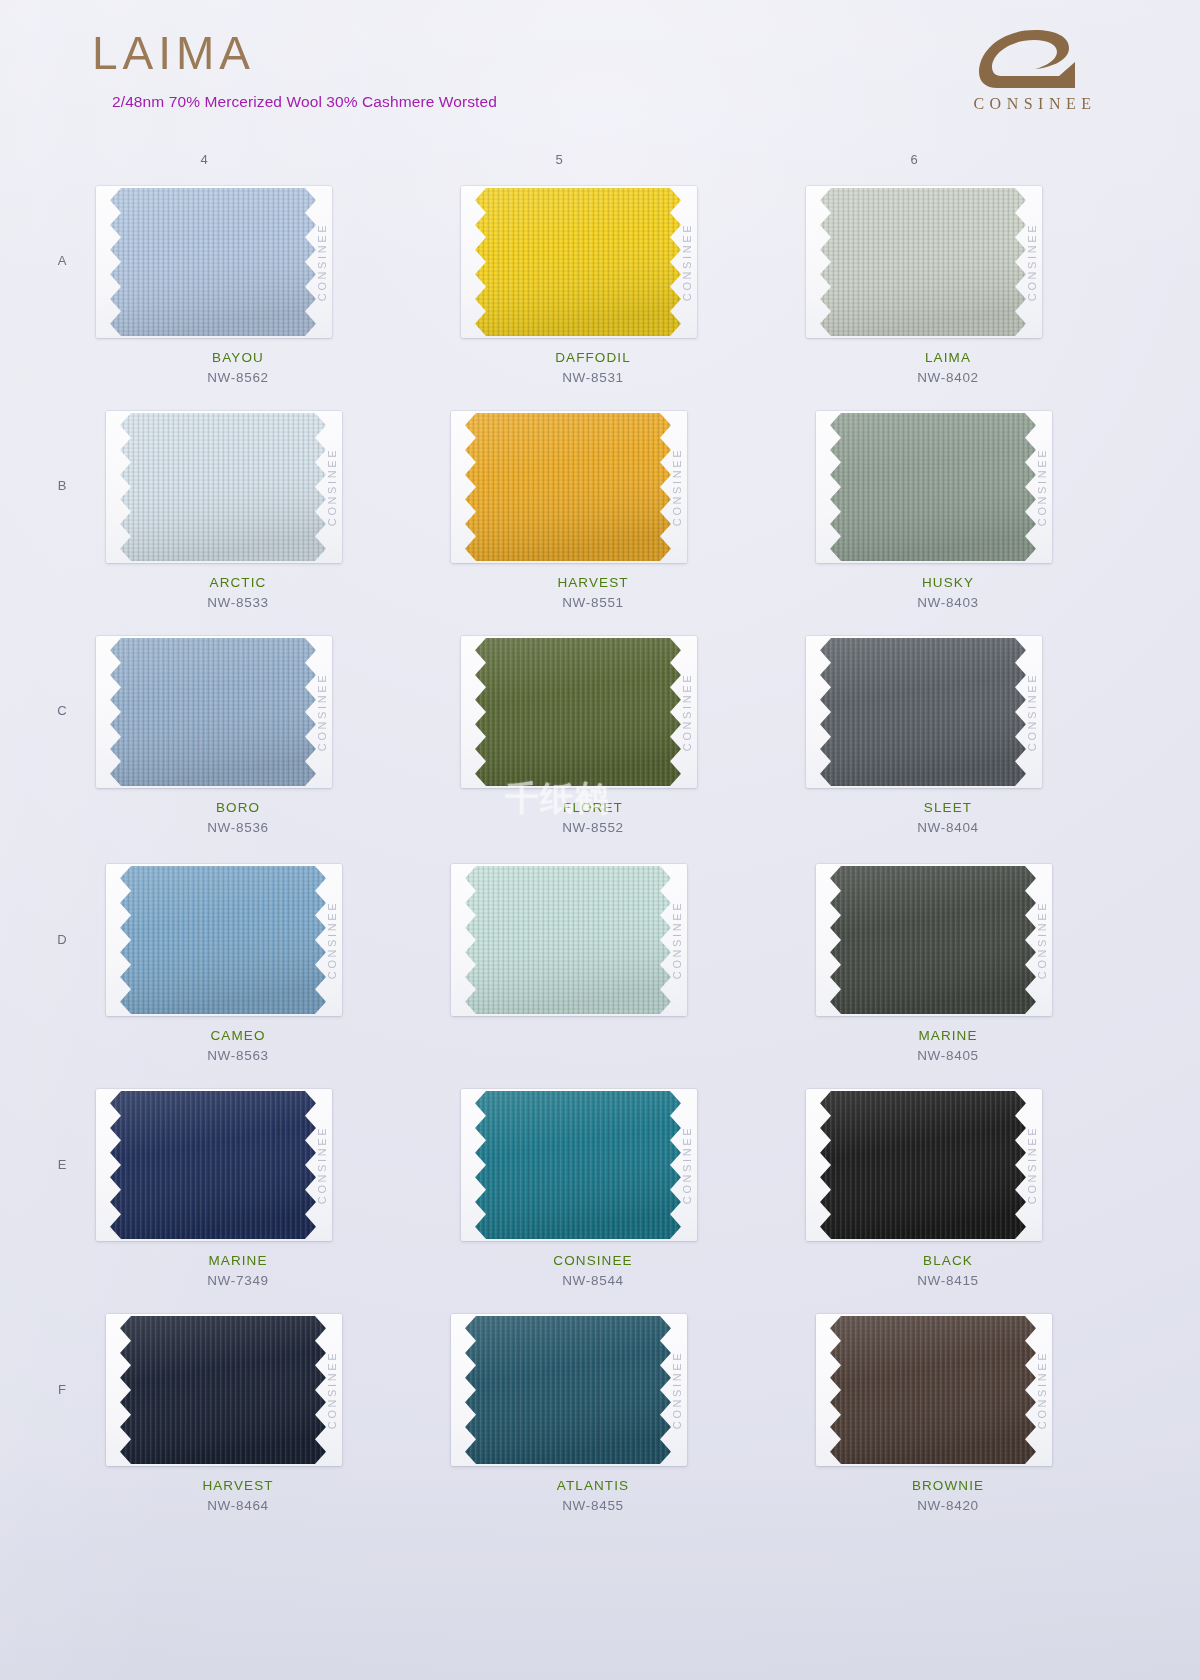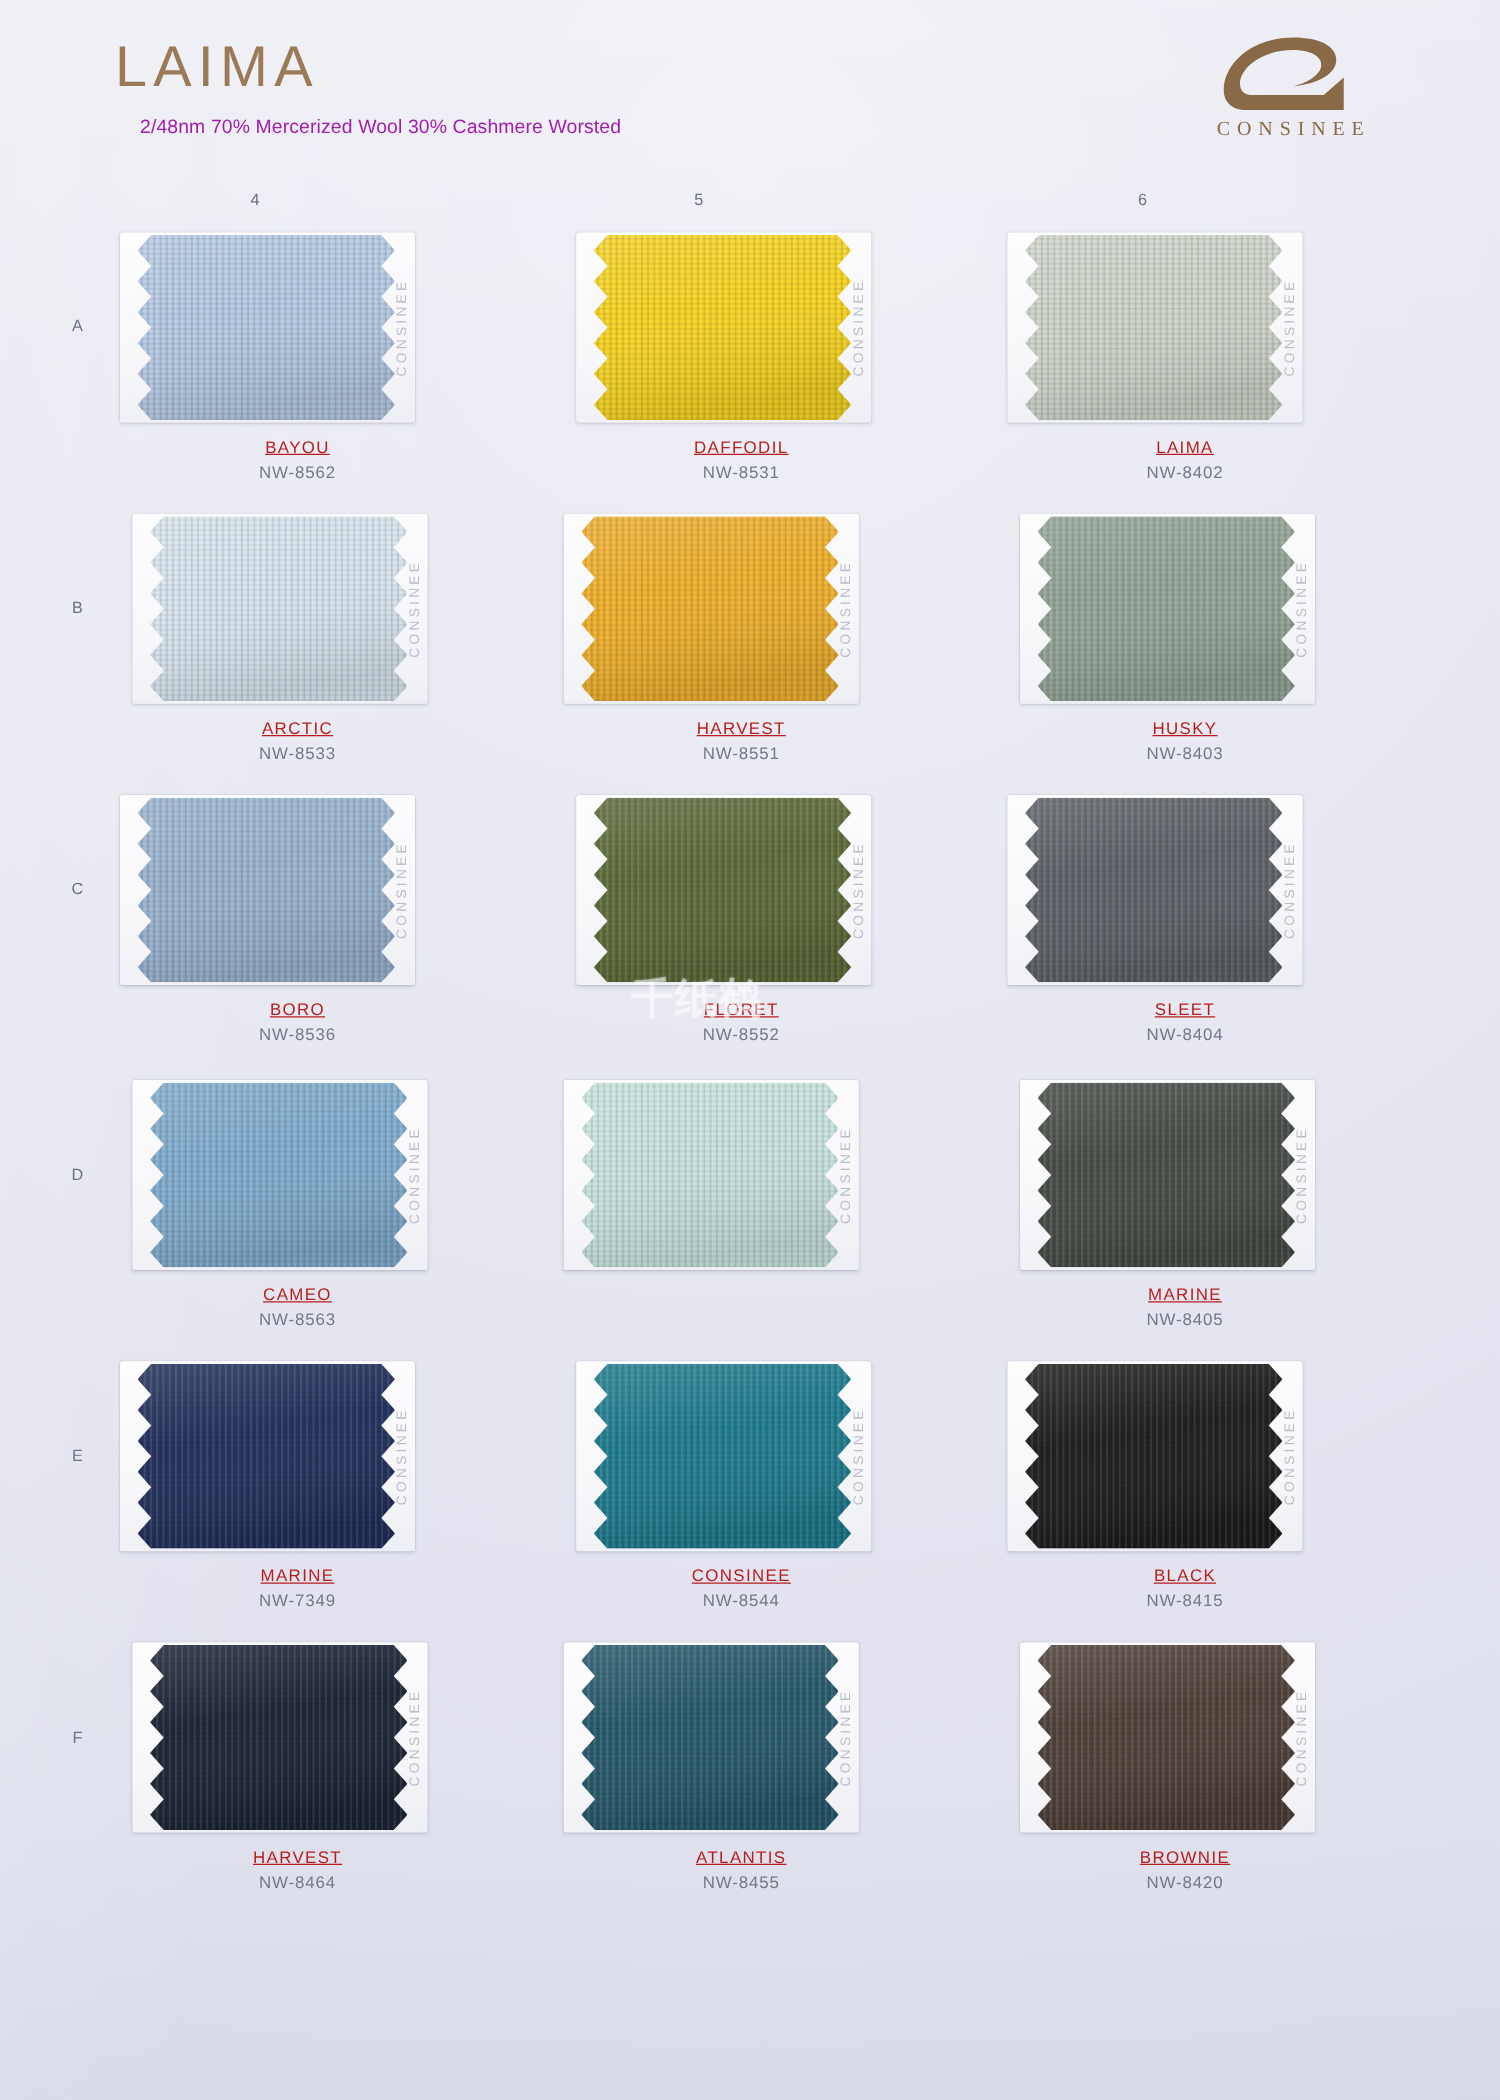--- a/index.html
+++ b/index.html
@@ -170,22 +170,21 @@
     left: 0; right: 0;
     top: 168px;
     text-align: center;
     font-family: "Liberation Sans", sans-serif;
     line-height: 1.45;
   }
   .label .name {
     display: block;
     font-size: 13.5px;
     letter-spacing: 1.1px;
-    color: #b91c1c;
-    text-decoration: underline;
+    color: #4d7c0f;
   }
   .label .code {
     display: block;
     font-size: 13.5px;
     letter-spacing: 0.7px;
     color: #74778a;
   }
 
   
   .watermark {

